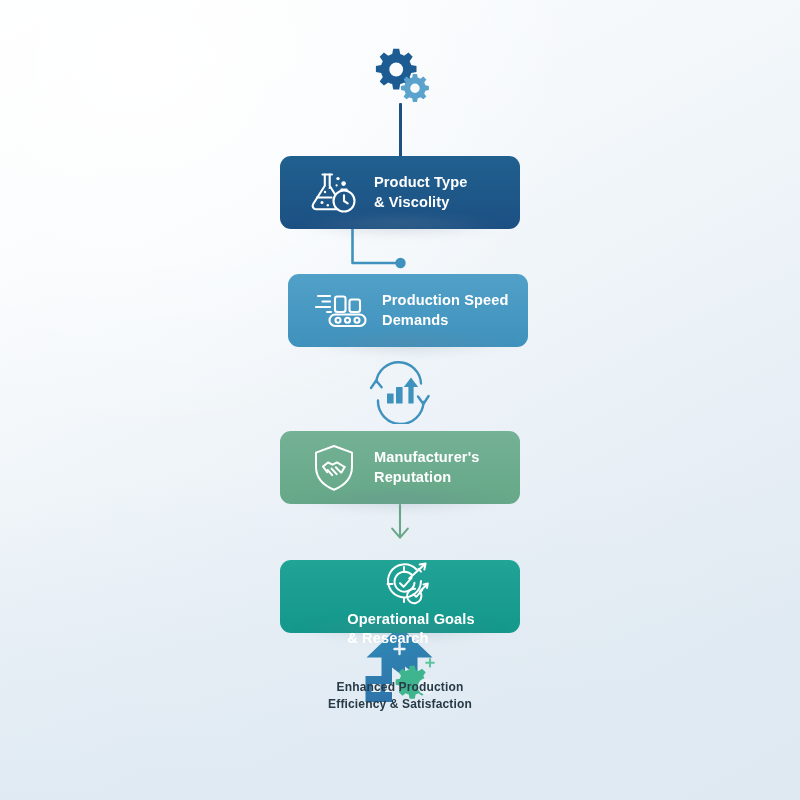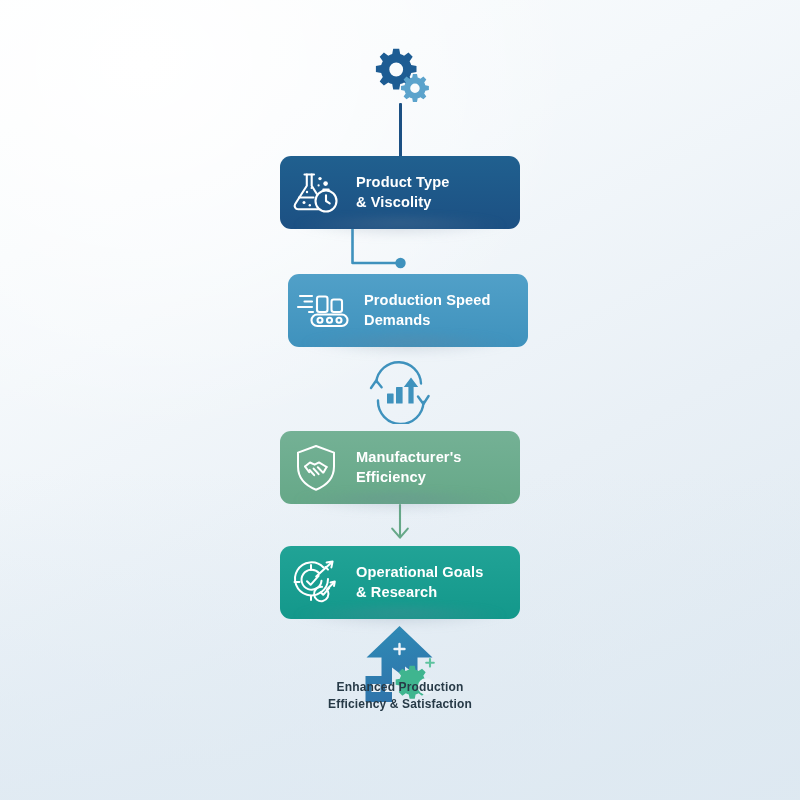--- a/index.html
+++ b/index.html
@@ -33,36 +33,36 @@
   
   .flow-box {
     position: absolute;
     left: 280px;
     width: 240px;
     height: 73px;
     border-radius: 11px;
     display: flex;
     align-items: center;
     box-sizing: border-box;
-    padding-left: 0;
+    padding-left: 18px;
     z-index: 5;
   }
   .flow-box .shadow-pad {
     position: absolute;
     left: 6px; right: 6px; bottom: -9px; height: 20px;
     background: radial-gradient(ellipse at 50% 0%, rgba(109,133,155,0.34) 0%, rgba(109,133,155,0) 72%);
     filter: blur(4px);
     z-index: -1;
     border-radius: 50%;
   }
 
   .box-1 { top: 156px; background: linear-gradient(180deg,#20608f 0%, #1c5083 100%); }
   .box-2 { top: 274px; background: linear-gradient(180deg,#51a0c8 0%, #3f92bd 100%); margin-left: 8px; }
   .box-3 { top: 431px; background: linear-gradient(180deg,#74b195 0%, #66a888 100%); }
-  .box-4 { top: 546px; background: linear-gradient(180deg,#21a396 0%, #13988b 100%); }
+  .box-4 { top: 560px; background: linear-gradient(180deg,#21a396 0%, #13988b 100%); flex-direction: column; }
 
   .box-icon {
     width: 72px;
     min-width: 72px;
     height: 56px;
     display: flex;
     align-items: center;
     justify-content: center;
   }
   .box-label {
@@ -205,21 +205,21 @@
         <path d="M23.0 3.0 L41.0 9.6 v14.0 c0 11.2 -7.6 19.0 -18.0 23.2 C12.6 42.6 5.0 34.8 5.0 23.6 V9.6 Z"></path>
         <path d="M12.0 23.5 l5.0 -4.0 4.6 2.2 4.4 -2.3 7.6 4.6"></path>
         <path d="M12.0 23.5 l4.2 5.6"></path>
         <path d="M16.6 27.0 l4.6 5.2"></path>
         <path d="M20.6 25.6 l5.0 5.6"></path>
         <path d="M24.8 24.2 l5.2 5.4"></path>
         <path d="M33.6 23.9 l-3.0 5.4"></path>
       </svg>
     </div>
     <div class="box-label">Manufacturer's
-Efficiency</div>
+Reputation</div>
   </div>
 
   <div class="conn-arrow-green">
     <svg width="34" height="40" viewBox="0 0 34 40" fill="none" stroke="#66a888" stroke-width="2.1" stroke-linecap="round" stroke-linejoin="round">
       <path d="M17 2 L17 33"></path>
       <path d="M9.2 25.6 L17 34.6 L24.8 25.6"></path>
     </svg>
   </div>
 
   <div class="flow-box box-4">

